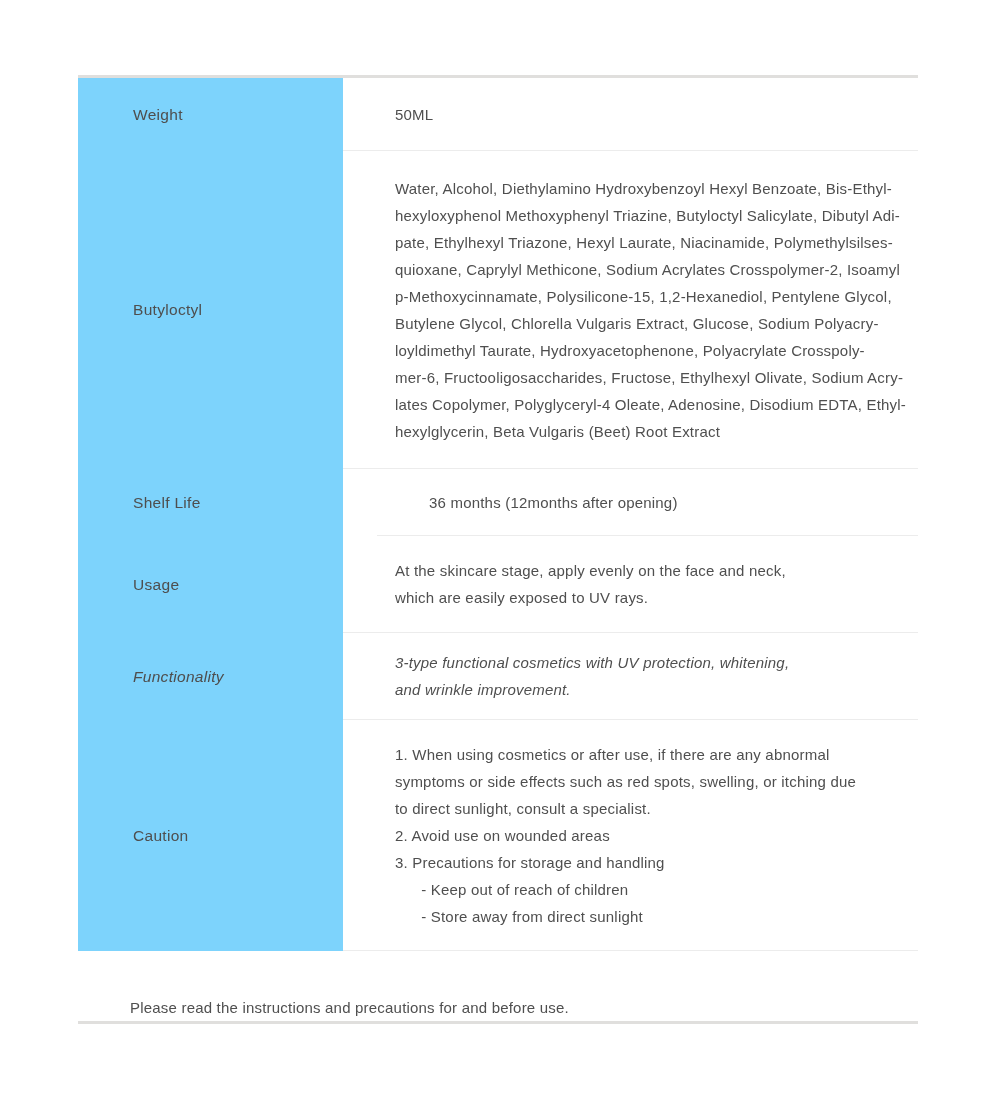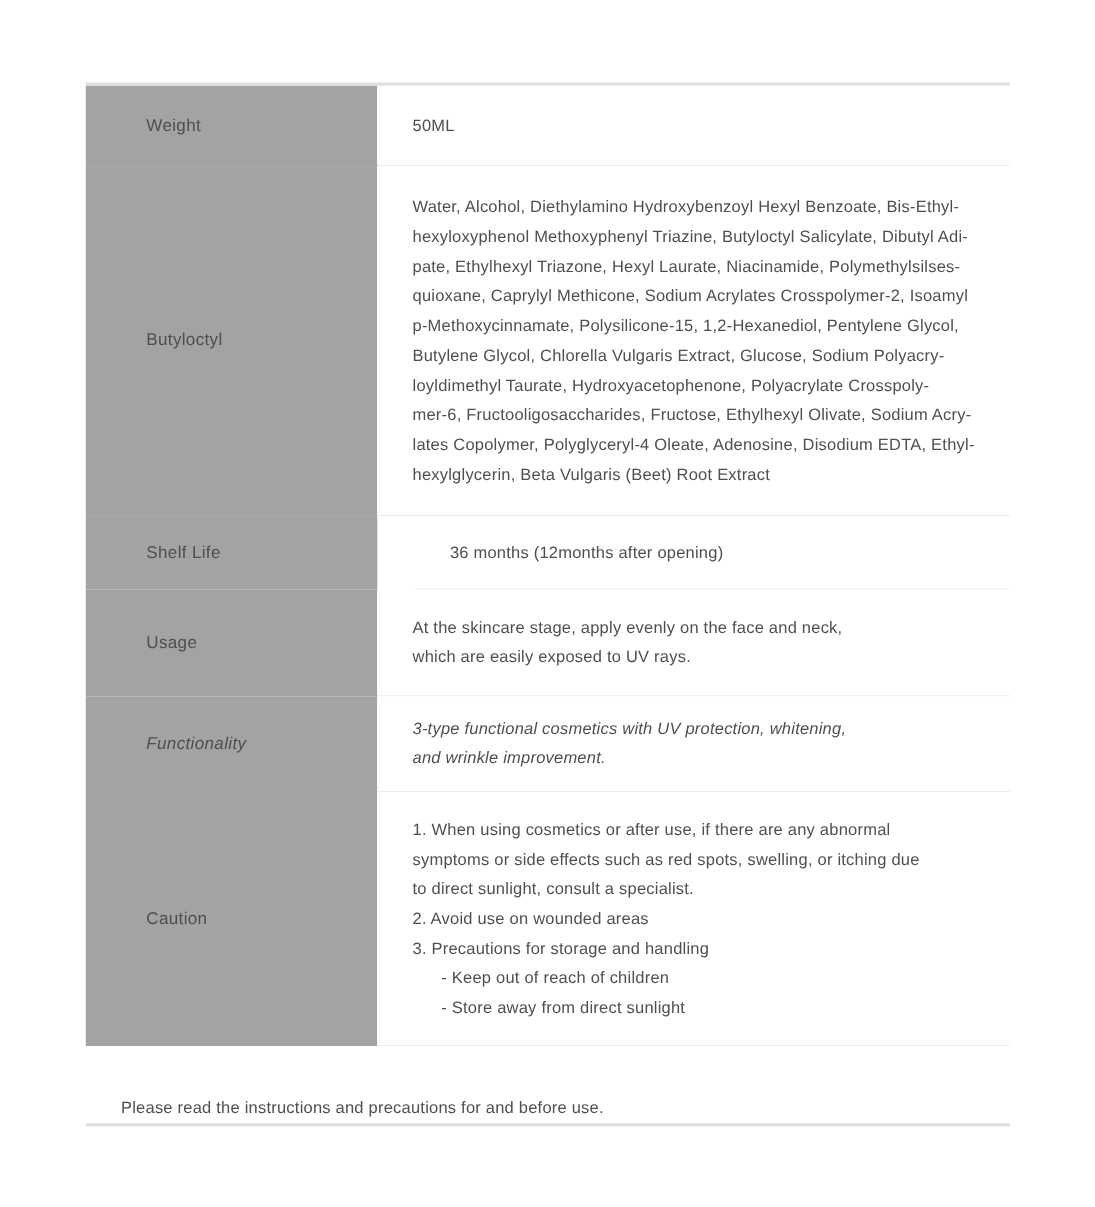--- a/index.html
+++ b/index.html
@@ -32,38 +32,38 @@
   .spec-row:nth-child(2) { min-height: 318px; }
   .spec-row:nth-child(3) { min-height: 67px; gap: 34px; }
   .spec-row:nth-child(4) { min-height: 97px; }
   .spec-row:nth-child(5) { min-height: 87px; font-style: italic; }
   .spec-row:nth-child(6) { min-height: 231px; }
   .spec-row:nth-child(7) { min-height: 70px; }
 
   .spec-label-cell {
     width: 265px;
     flex: 0 0 265px;
-    background: #a3a3a3;
+    background: #7dd3fc;
     display: flex;
     align-items: center;
     padding-left: 55px;
   }
 
   .spec-label {
     font-size: 15.5px;
     color: #4e4e4e;
     letter-spacing: 0.3px;
   }
 
   .spec-value-cell {
     flex: 1 1 auto;
     display: flex;
     flex-direction: column;
     justify-content: center;
-    padding-left: 32px;
+    padding-left: 52px;
     border-bottom: 1px solid #ececec;
     background: #ffffff;
   }
 
   .spec-row:last-child .spec-value-cell {
     border-bottom: none;
     justify-content: flex-end;
   }
 
   .spec-value {

